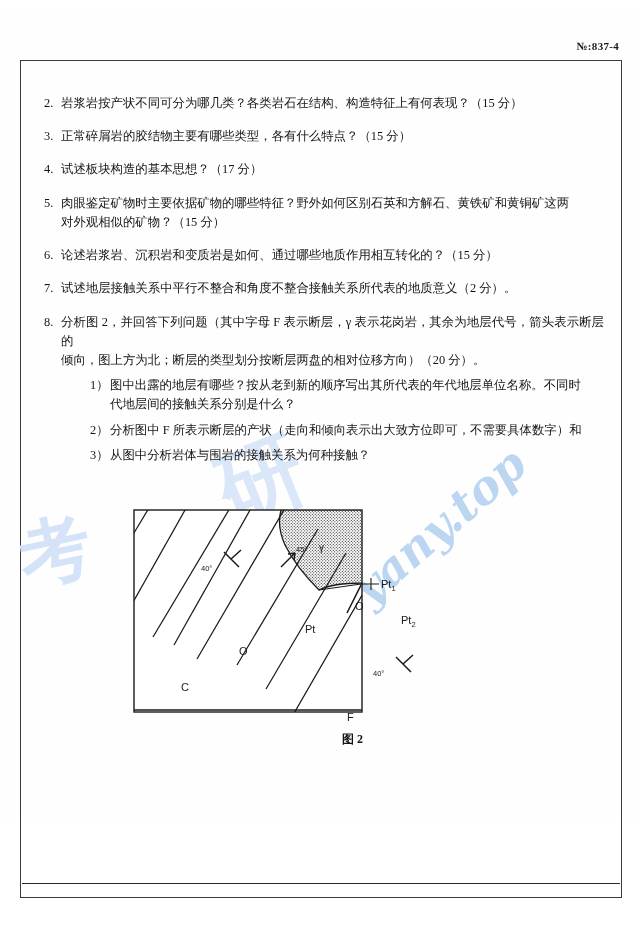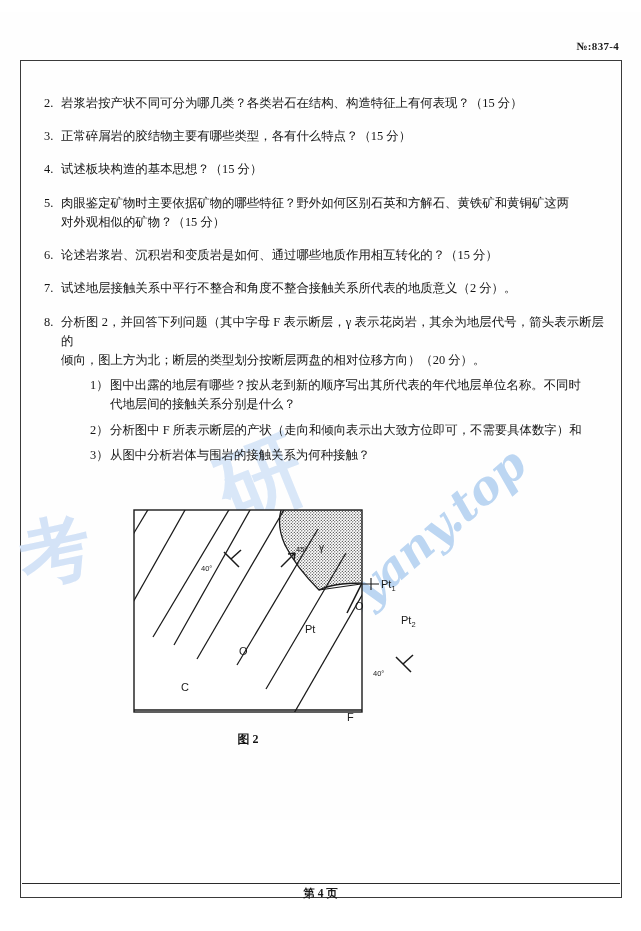--- a/index.html
+++ b/index.html
@@ -101,21 +101,21 @@
   }
   #map-svg {
     position: absolute;
     left: 0; top: 0;
   }
   #fig-caption {
     position: absolute;
     left: 0;
     top: 222px;
     width: 230px;
-    text-align: center;
+    text-align: right;
     font-size: 12px;
     font-weight: bold;
     color: #141414;
   }
 
   
   #footer-rule {
     position: absolute;
     left: 22px;
     top: 871px;
@@ -197,21 +197,21 @@
       <span class="q-text">岩浆岩按产状不同可分为哪几类？各类岩石在结构、构造特征上有何表现？（15 分）</span>
     </div>
 
     <div class="q">
       <span class="q-num">3.</span>
       <span class="q-text">正常碎屑岩的胶结物主要有哪些类型，各有什么特点？（15 分）</span>
     </div>
 
     <div class="q">
       <span class="q-num">4.</span>
-      <span class="q-text">试述板块构造的基本思想？（15 分）</span>
+      <span class="q-text">试述板块构造的基本思想？（17 分）</span>
     </div>
 
     <div class="q">
       <span class="q-num">5.</span>
       <span class="q-text">肉眼鉴定矿物时主要依据矿物的哪些特征？野外如何区别石英和方解石、黄铁矿和黄铜矿这两</span>
       <span class="q-cont">对外观相似的矿物？（15 分）</span>
     </div>
 
     <div class="q">
       <span class="q-num">6.</span>
@@ -313,15 +313,14 @@
       <text x="268" y="115" font-family="Liberation Sans, sans-serif" font-size="11" fill="#1a1a1a">Pt<tspan font-size="7.5" dy="3">2</tspan></text>
       <text x="248" y="79" font-family="Liberation Sans, sans-serif" font-size="11" fill="#1a1a1a">Pt<tspan font-size="7.5" dy="3">1</tspan></text>
       <text x="186" y="42" font-family="Liberation Sans, sans-serif" font-size="10" fill="#1a1a1a">γ</text>
       <text x="214" y="212" font-family="Liberation Sans, sans-serif" font-size="11" fill="#1a1a1a">F</text>
     </svg>
 
     <div id="fig-caption">图 2</div>
   </div>
 
   <div id="footer-rule"></div>
-  <div id="footer-page">第 4 页</div>
 
 </div>
 
 </body></html>

